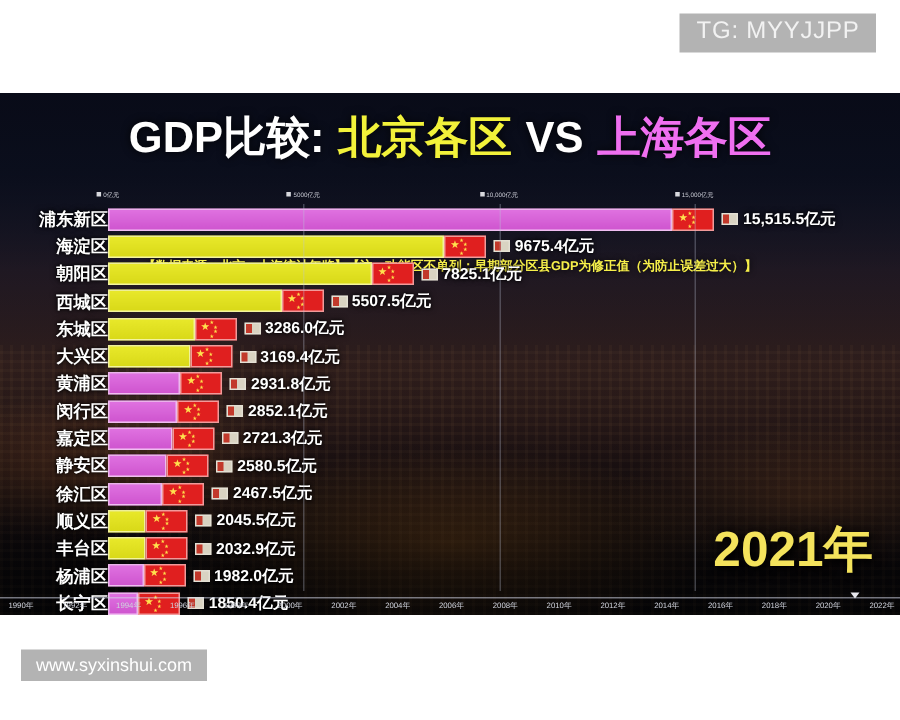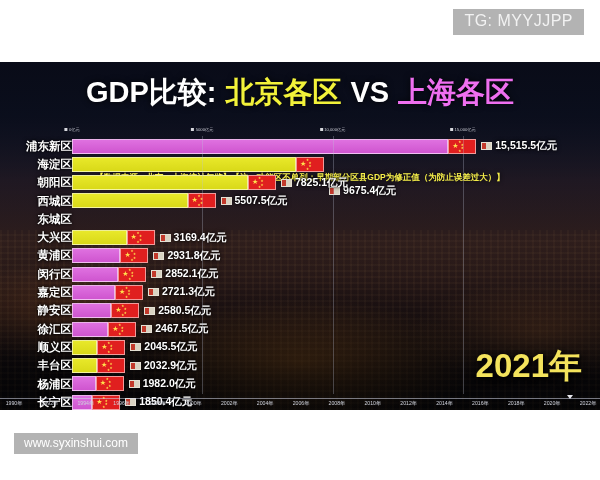--- a/index.html
+++ b/index.html
@@ -236,21 +236,21 @@
           <div class="row-label">海淀区</div>
           <div class="bar-track" style="width: 456px;">
             <div class="bar bj" style="width: 224.113px;"></div>
             <div class="flag" style="left: 224.113px;">
               <span class="star s-big">★</span>
               <span class="star s-s1">★</span>
               <span class="star s-s2">★</span>
               <span class="star s-s3">★</span>
               <span class="star s-s4">★</span>
             </div>
-            <div class="value" style="left: 257.113px; margin-top: 27px;">
+            <div class="value" style="left: 257.113px;">
               <span class="mini-flag"></span>
               <span>9675.4亿元</span>
             </div>
           </div>
         </div>
         <div class="row">
           <div class="row-label">朝阳区</div>
           <div class="bar-track" style="width: 456px;">
             <div class="bar bj" style="width: 175.9px;"></div>
             <div class="flag" style="left: 175.9px;">
@@ -278,20 +278,34 @@
               <span class="star s-s4">★</span>
             </div>
             <div class="value" style="left: 148.51px;">
               <span class="mini-flag"></span>
               <span>5507.5亿元</span>
             </div>
           </div>
         </div>
         <div class="row">
           <div class="row-label">东城区</div>
+          <div class="bar-track" style="width: 456px;">
+            <div class="bar bj" style="width: 57.6238px;"></div>
+            <div class="flag" style="left: 57.6238px;">
+              <span class="star s-big">★</span>
+              <span class="star s-s1">★</span>
+              <span class="star s-s2">★</span>
+              <span class="star s-s3">★</span>
+              <span class="star s-s4">★</span>
+            </div>
+            <div class="value" style="left: 90.6238px;">
+              <span class="mini-flag"></span>
+              <span>3286.0亿元</span>
+            </div>
+          </div>
         </div>
         <div class="row">
           <div class="row-label">大兴区</div>
           <div class="bar-track" style="width: 456px;">
             <div class="bar bj" style="width: 54.5855px;"></div>
             <div class="flag" style="left: 54.5855px;">
               <span class="star s-big">★</span>
               <span class="star s-s1">★</span>
               <span class="star s-s2">★</span>
               <span class="star s-s3">★</span>

